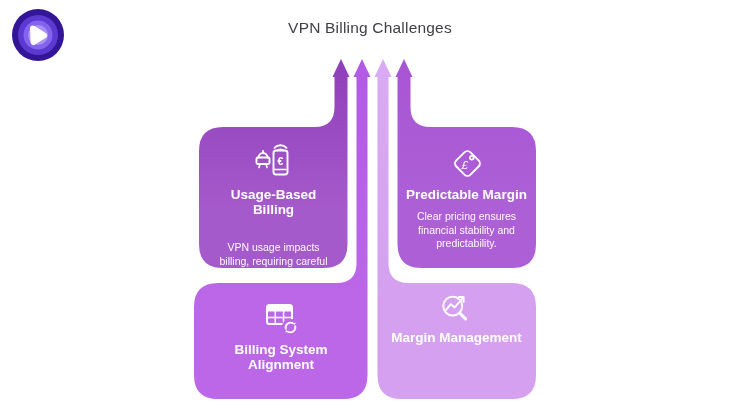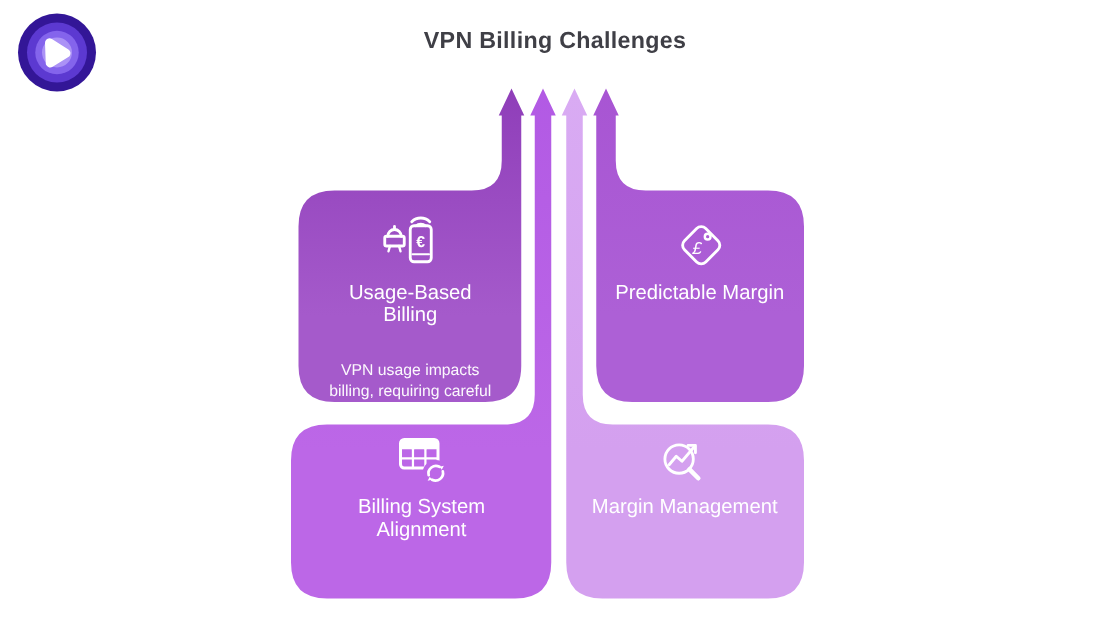--- a/index.html
+++ b/index.html
@@ -1,30 +1,30 @@
 <!DOCTYPE html>
 <html><head>
 <meta charset="utf-8">
 <style>
   html,body{margin:0;padding:0;}
   body{width:740px;height:420px;background:#ffffff;font-family:"Liberation Sans",sans-serif;overflow:hidden;}
   .canvas{position:relative;width:740px;height:420px;background:#ffffff;}
   .bg-svg{position:absolute;left:0;top:0;}
   .page-title{position:absolute;left:0;top:19px;width:740px;text-align:center;
-    font-size:15.5px;font-weight:700;color:#3f3f46;letter-spacing:.2px;}
+    font-size:15.5px;font-weight:400;color:#3f3f46;letter-spacing:.2px;}
   .logo{position:absolute;left:10px;top:7px;width:56px;height:56px;}
   .card-content{position:absolute;text-align:center;color:#ffffff;}
   .card-content .icon{display:flex;justify-content:center;align-items:flex-start;}
   .c-tl{left:199px;top:127px;width:149px;height:141px;}
   .c-tr{left:397px;top:127px;width:139px;height:141px;}
-  .c-bl{left:194px;top:283px;width:174px;height:116px;}
+  .c-bl{left:194px;top:295px;width:174px;height:116px;}
   .c-br{left:377px;top:283px;width:159px;height:116px;}
   .c-tl .icon,.c-tr .icon{margin-top:15px;height:42px;}
   .c-bl .icon,.c-br .icon{margin-top:6px;height:38px;}
-  .card-title{font-size:13.5px;font-weight:400;line-height:1.12;white-space:pre-line;margin-top:3px;}
+  .card-title{font-size:13.5px;font-weight:700;line-height:1.12;white-space:pre-line;margin-top:3px;}
   .card-desc{font-size:10.5px;line-height:1.3;white-space:pre-line;margin-top:24px;color:rgba(255,255,255,.96);}
   .c-tr .card-desc,.c-br .card-desc{margin-top:8px;}
 </style>
 </head>
 <body>
 
 <div class="canvas">
 
   <svg class="bg-svg" width="740" height="420" viewBox="0 0 740 420">
     <defs>
@@ -88,20 +88,23 @@
 
   <div class="card-content c-tr">
     <div class="icon">
       <svg width="44" height="42" viewBox="0 0 44 44" fill="none" stroke="#ffffff" stroke-width="2" stroke-linecap="round">
         <rect x="12" y="12" width="21" height="21" rx="4.5" transform="rotate(45 22.5 22.5)"></rect>
         <circle cx="27" cy="16.5" r="2" stroke-width="1.7"></circle>
         <text x="19.5" y="28.5" font-size="12" font-style="italic" fill="#ffffff" stroke="none" text-anchor="middle">£</text>
       </svg>
     </div>
     <div class="card-title">Predictable Margin</div>
+    <div class="card-desc">Clear pricing ensures
+financial stability and
+predictability.</div>
   </div>
 
   <div class="card-content c-bl">
     <div class="icon">
       <svg width="40" height="36" viewBox="0 0 40 36" fill="none" stroke="#ffffff" stroke-width="2" stroke-linecap="round">
         <rect x="6" y="4" width="25" height="19" rx="2.5"></rect>
         <path d="M8.5,4 h20 a2.5,2.5 0 0 1 2.5,2.5 v4 h-25 v-4 a2.5,2.5 0 0 1 2.5,-2.5 z" fill="#ffffff" stroke="none"></path>
         <path d="M6,16.5 h25" stroke-width="1.5"></path>
         <path d="M14.3,10.5 v12.5" stroke-width="1.5"></path>
         <path d="M22.6,10.5 v12.5" stroke-width="1.5"></path>

